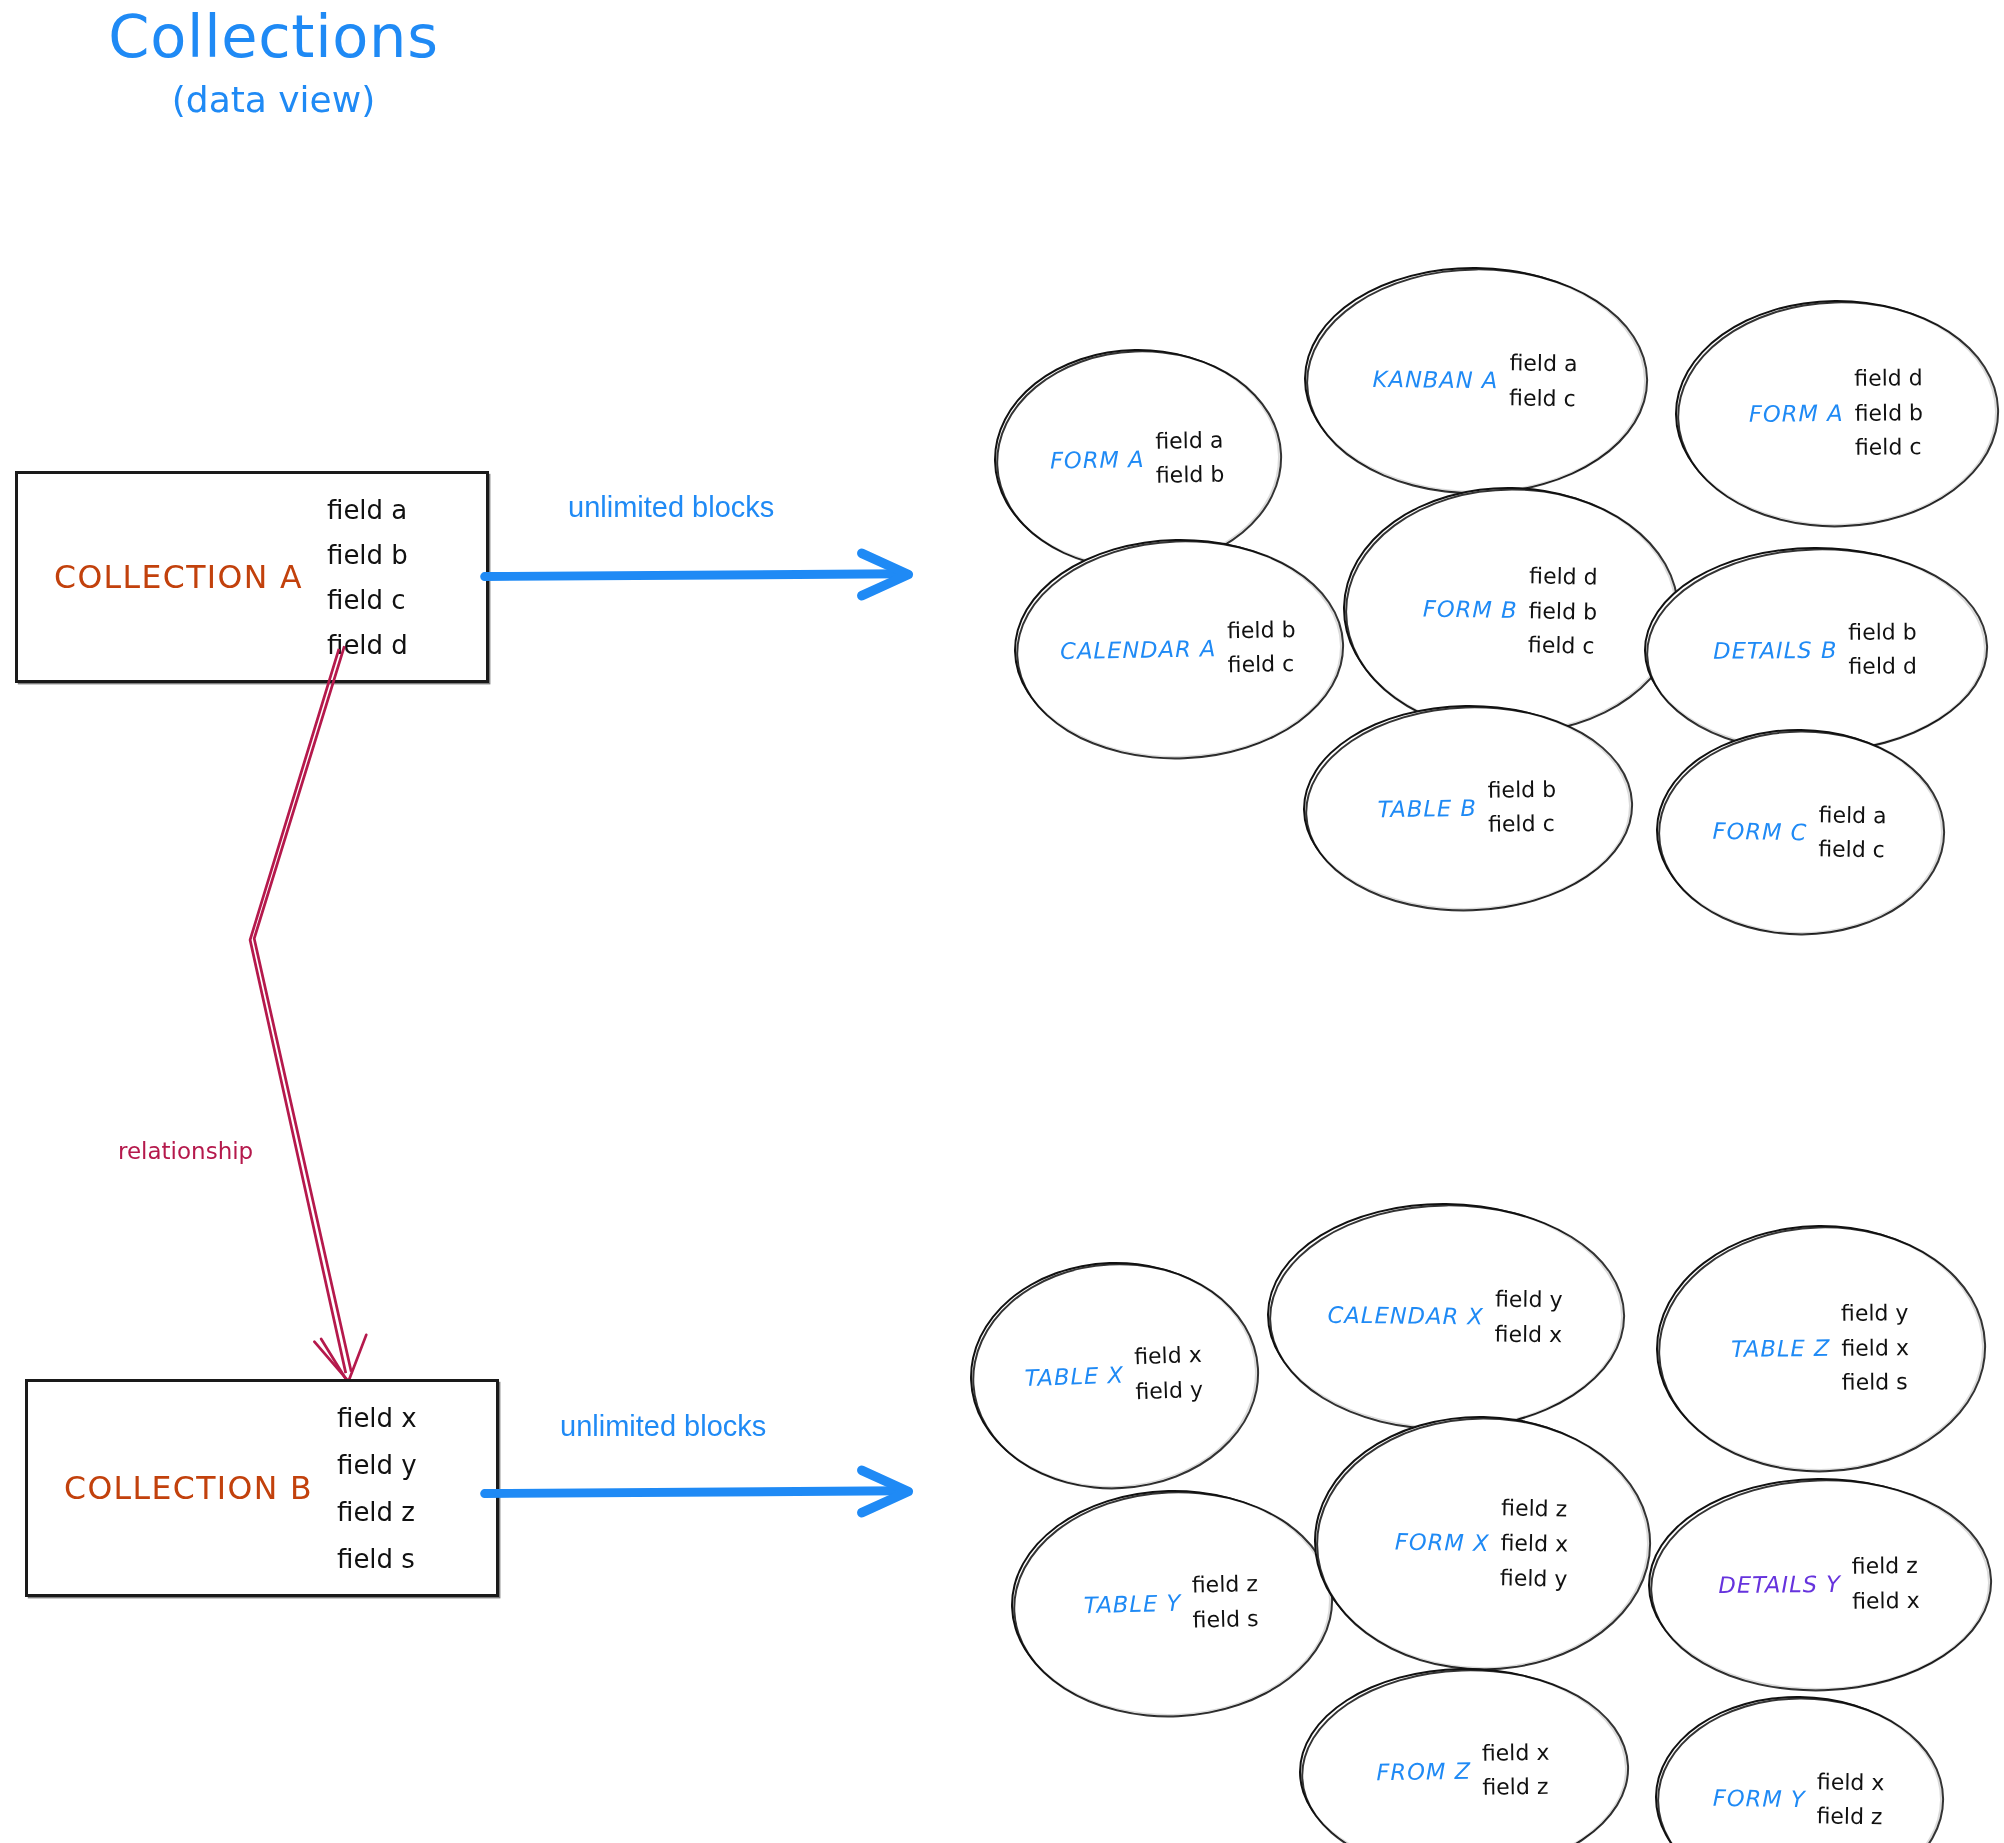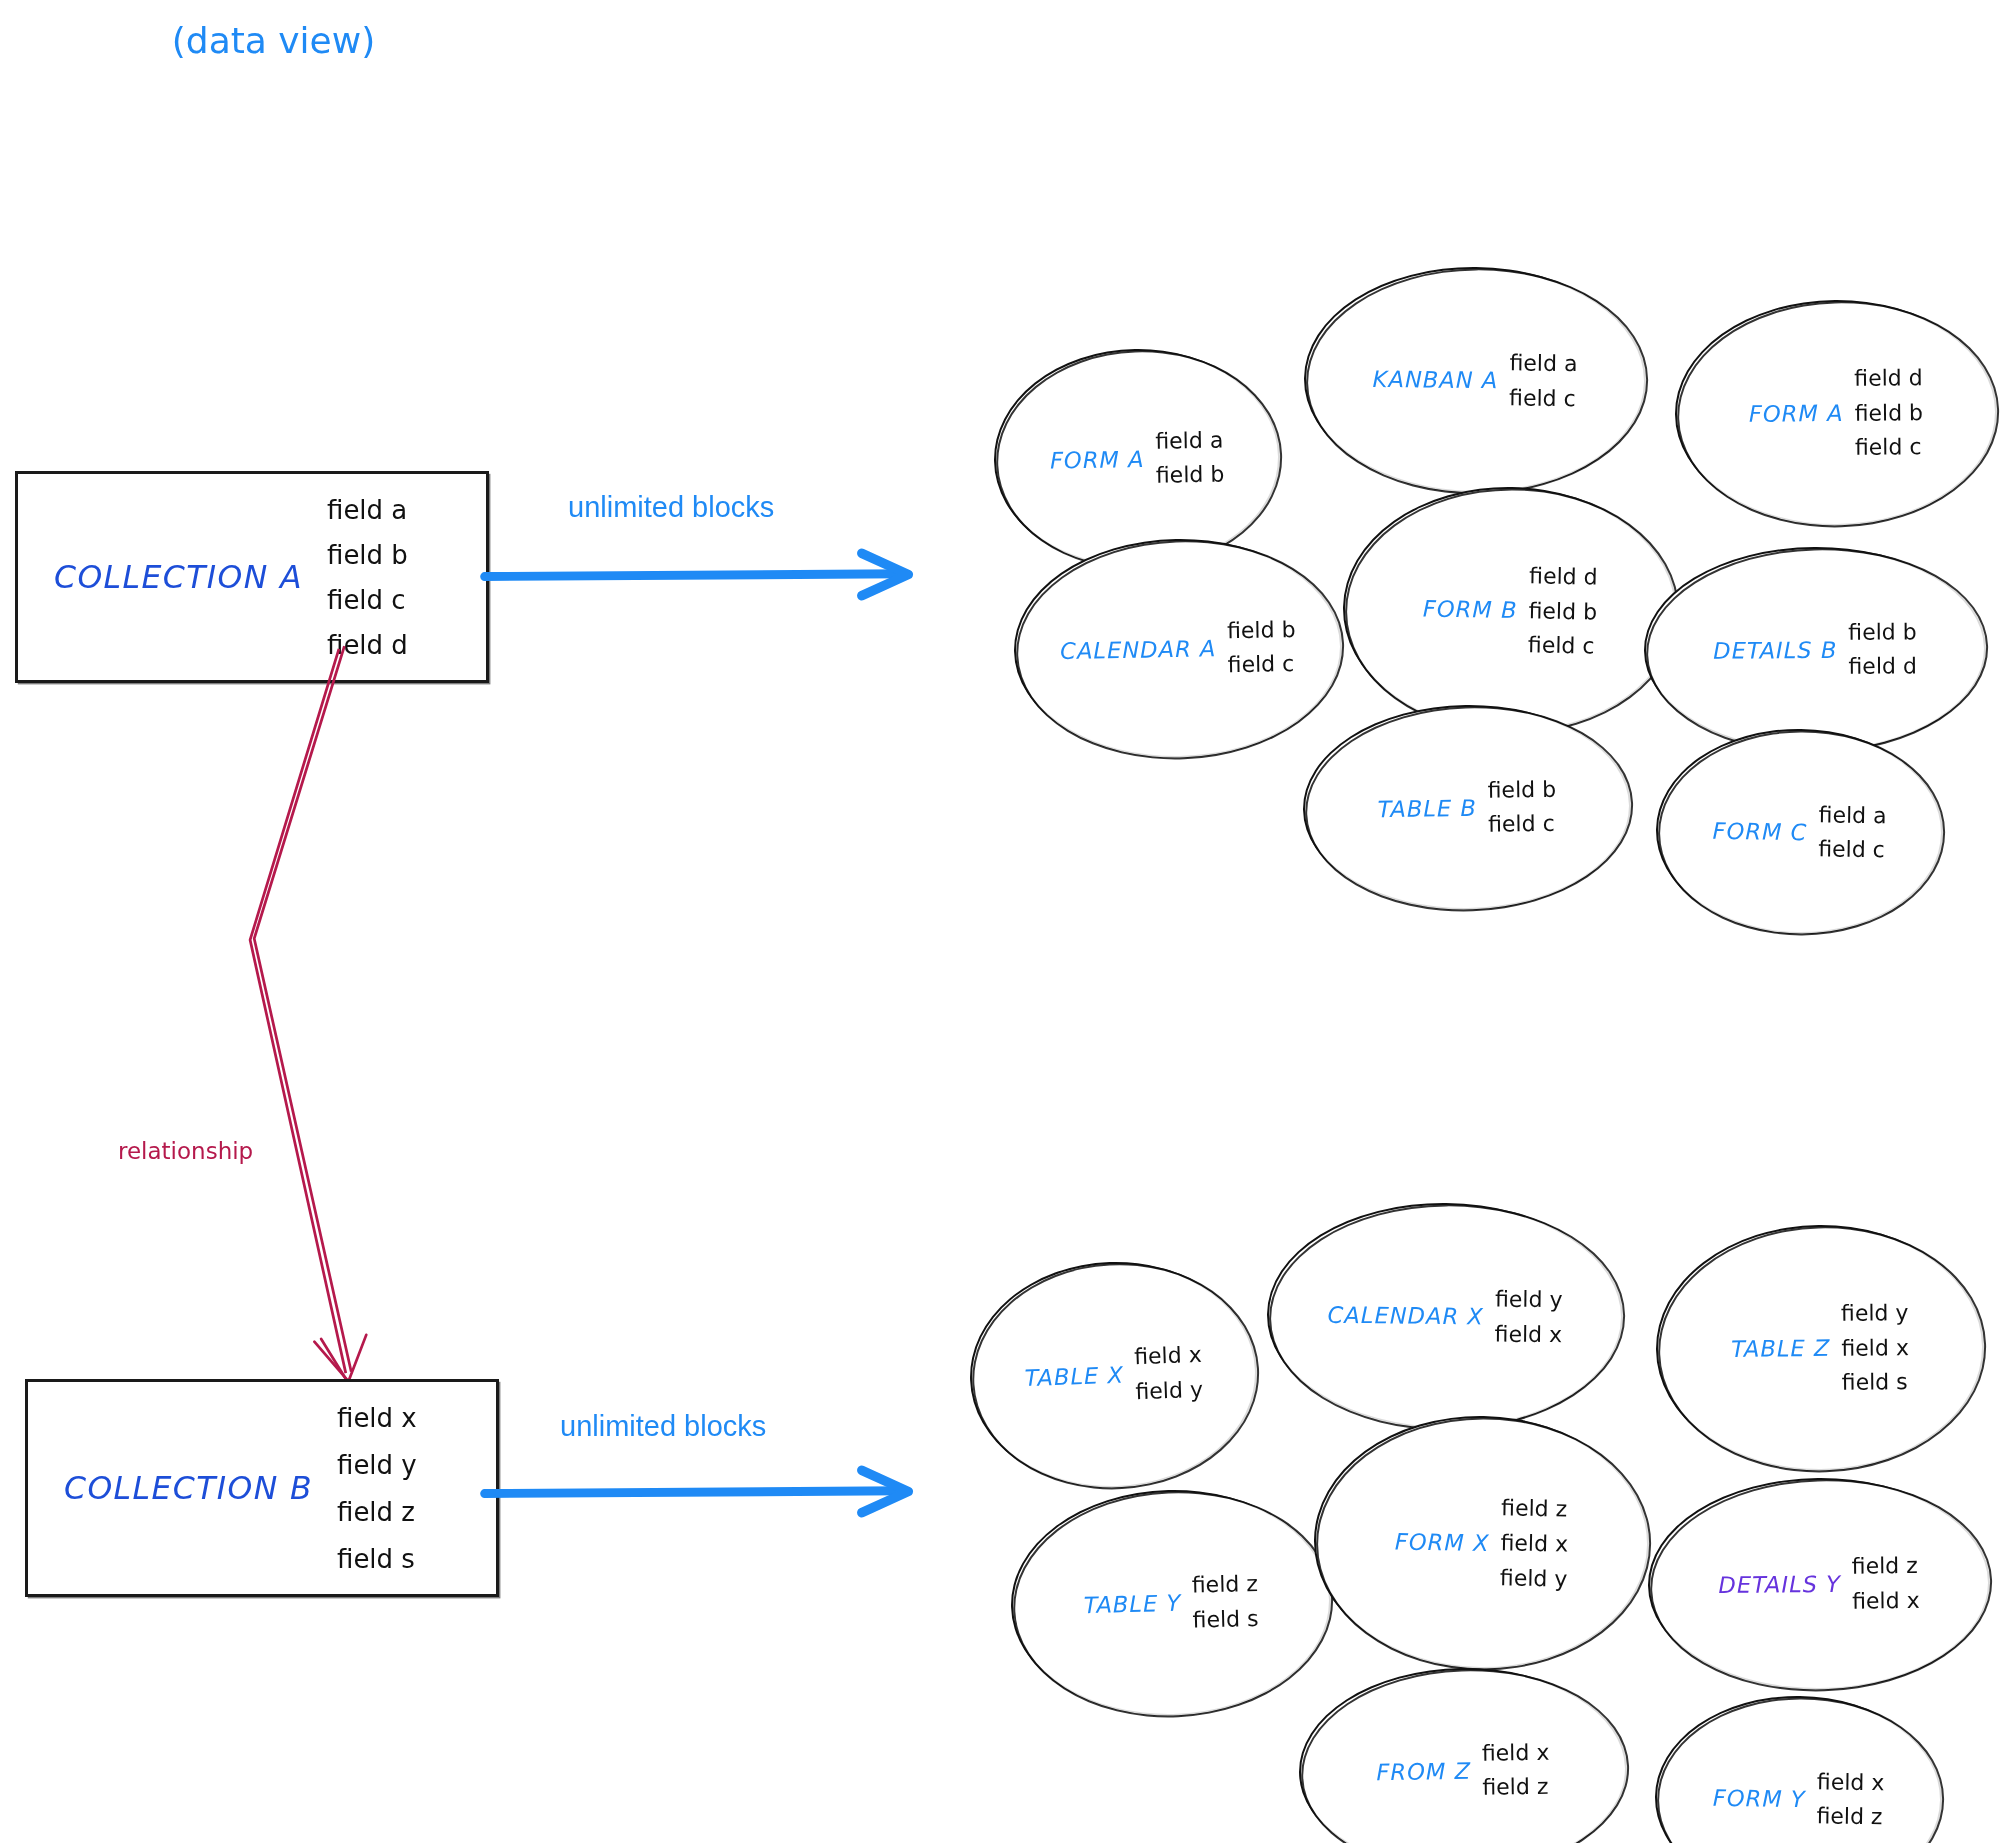--- a/index.html
+++ b/index.html
@@ -43,27 +43,26 @@
   
   .collection-box {
     position: absolute;
     border: 3.4px solid #1a1a1a;
     background: #ffffff;
     box-sizing: border-box;
     box-shadow: 2.1px 2.1px 0 -0.7px rgba(20,20,20,0.55);
   }
   .collection-name {
     position: absolute;
-    color: #1d4ed8;
+    color: #c2410c;
     font-size: 31.5px;
     font-family: "DejaVu Sans", sans-serif;
     letter-spacing: 1.4px;
     white-space: nowrap;
     transform: translateY(-50%);
-    font-style: italic;
   }
   .collection-fields {
     position: absolute;
     right: 15px;
     top: 20.5px;
     bottom: 20.5px;
     width: 144px;
     display: flex;
     flex-direction: column;
     justify-content: space-between;
@@ -152,20 +151,21 @@
     font-family: "DejaVu Sans", sans-serif;
     white-space: nowrap;
   }
 </style>
 </head>
 <body>
 
 <div id="canvas">
 
   <div class="heading" style="left:41px; top:6.8px; width:465px;">
+    <span class="main">Collections</span>
     <span class="sub">(data view)</span>
   </div>
 
 
   <div class="collection-box" style="left:15px; top:471px; width:474px; height:212px;">
     <div class="collection-name" style="left:36px; top:50%;">COLLECTION A</div>
     <div class="collection-fields">
       <span class="fld">field a</span>
       <span class="fld">field b</span>
       <span class="fld">field c</span>

